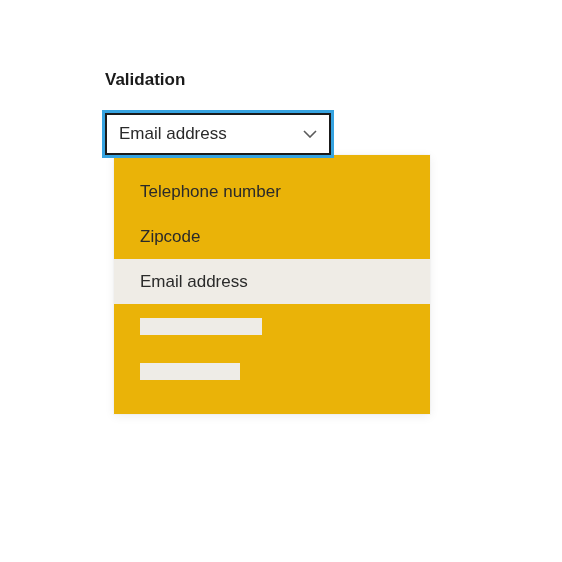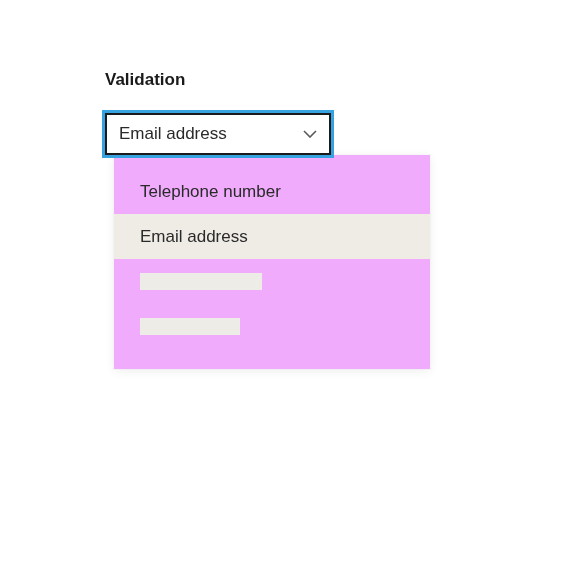--- a/index.html
+++ b/index.html
@@ -58,21 +58,21 @@
       height: 8px;
       stroke: #5a5a5a;
       stroke-width: 1.6;
       fill: none;
     }
     .dropdown {
       position: absolute;
       top: 42px;
       left: 9px;
       width: 316px;
-      background: #f0abfc;
+      background: #eab308;
       box-shadow: 0 2px 10px rgba(0,0,0,0.07), 0 0 0 1px rgba(0,0,0,0.02);
       padding: 14px 0 20px 0;
       margin-top: 0;
       z-index: 1;
     }
     .dropdown-item {
       height: 45px;
       display: flex;
       align-items: center;
       padding: 0 26px;
@@ -118,20 +118,23 @@
         <svg viewBox="0 0 14 8">
             <polyline points="1,1 7,7 13,1"></polyline>
           </svg>
       </span>
     </div>
 
     <div class="dropdown">
       <div class="dropdown-item">
         <span>Telephone number</span>
       </div>
+      <div class="dropdown-item">
+        <span>Zipcode</span>
+      </div>
       <div class="dropdown-item highlighted">
         <span>Email address</span>
       </div>
       <div class="dropdown-placeholder">
         <div class="placeholder-bar w1"></div>
       </div>
       <div class="dropdown-placeholder">
         <div class="placeholder-bar w2"></div>
       </div>
     </div>

